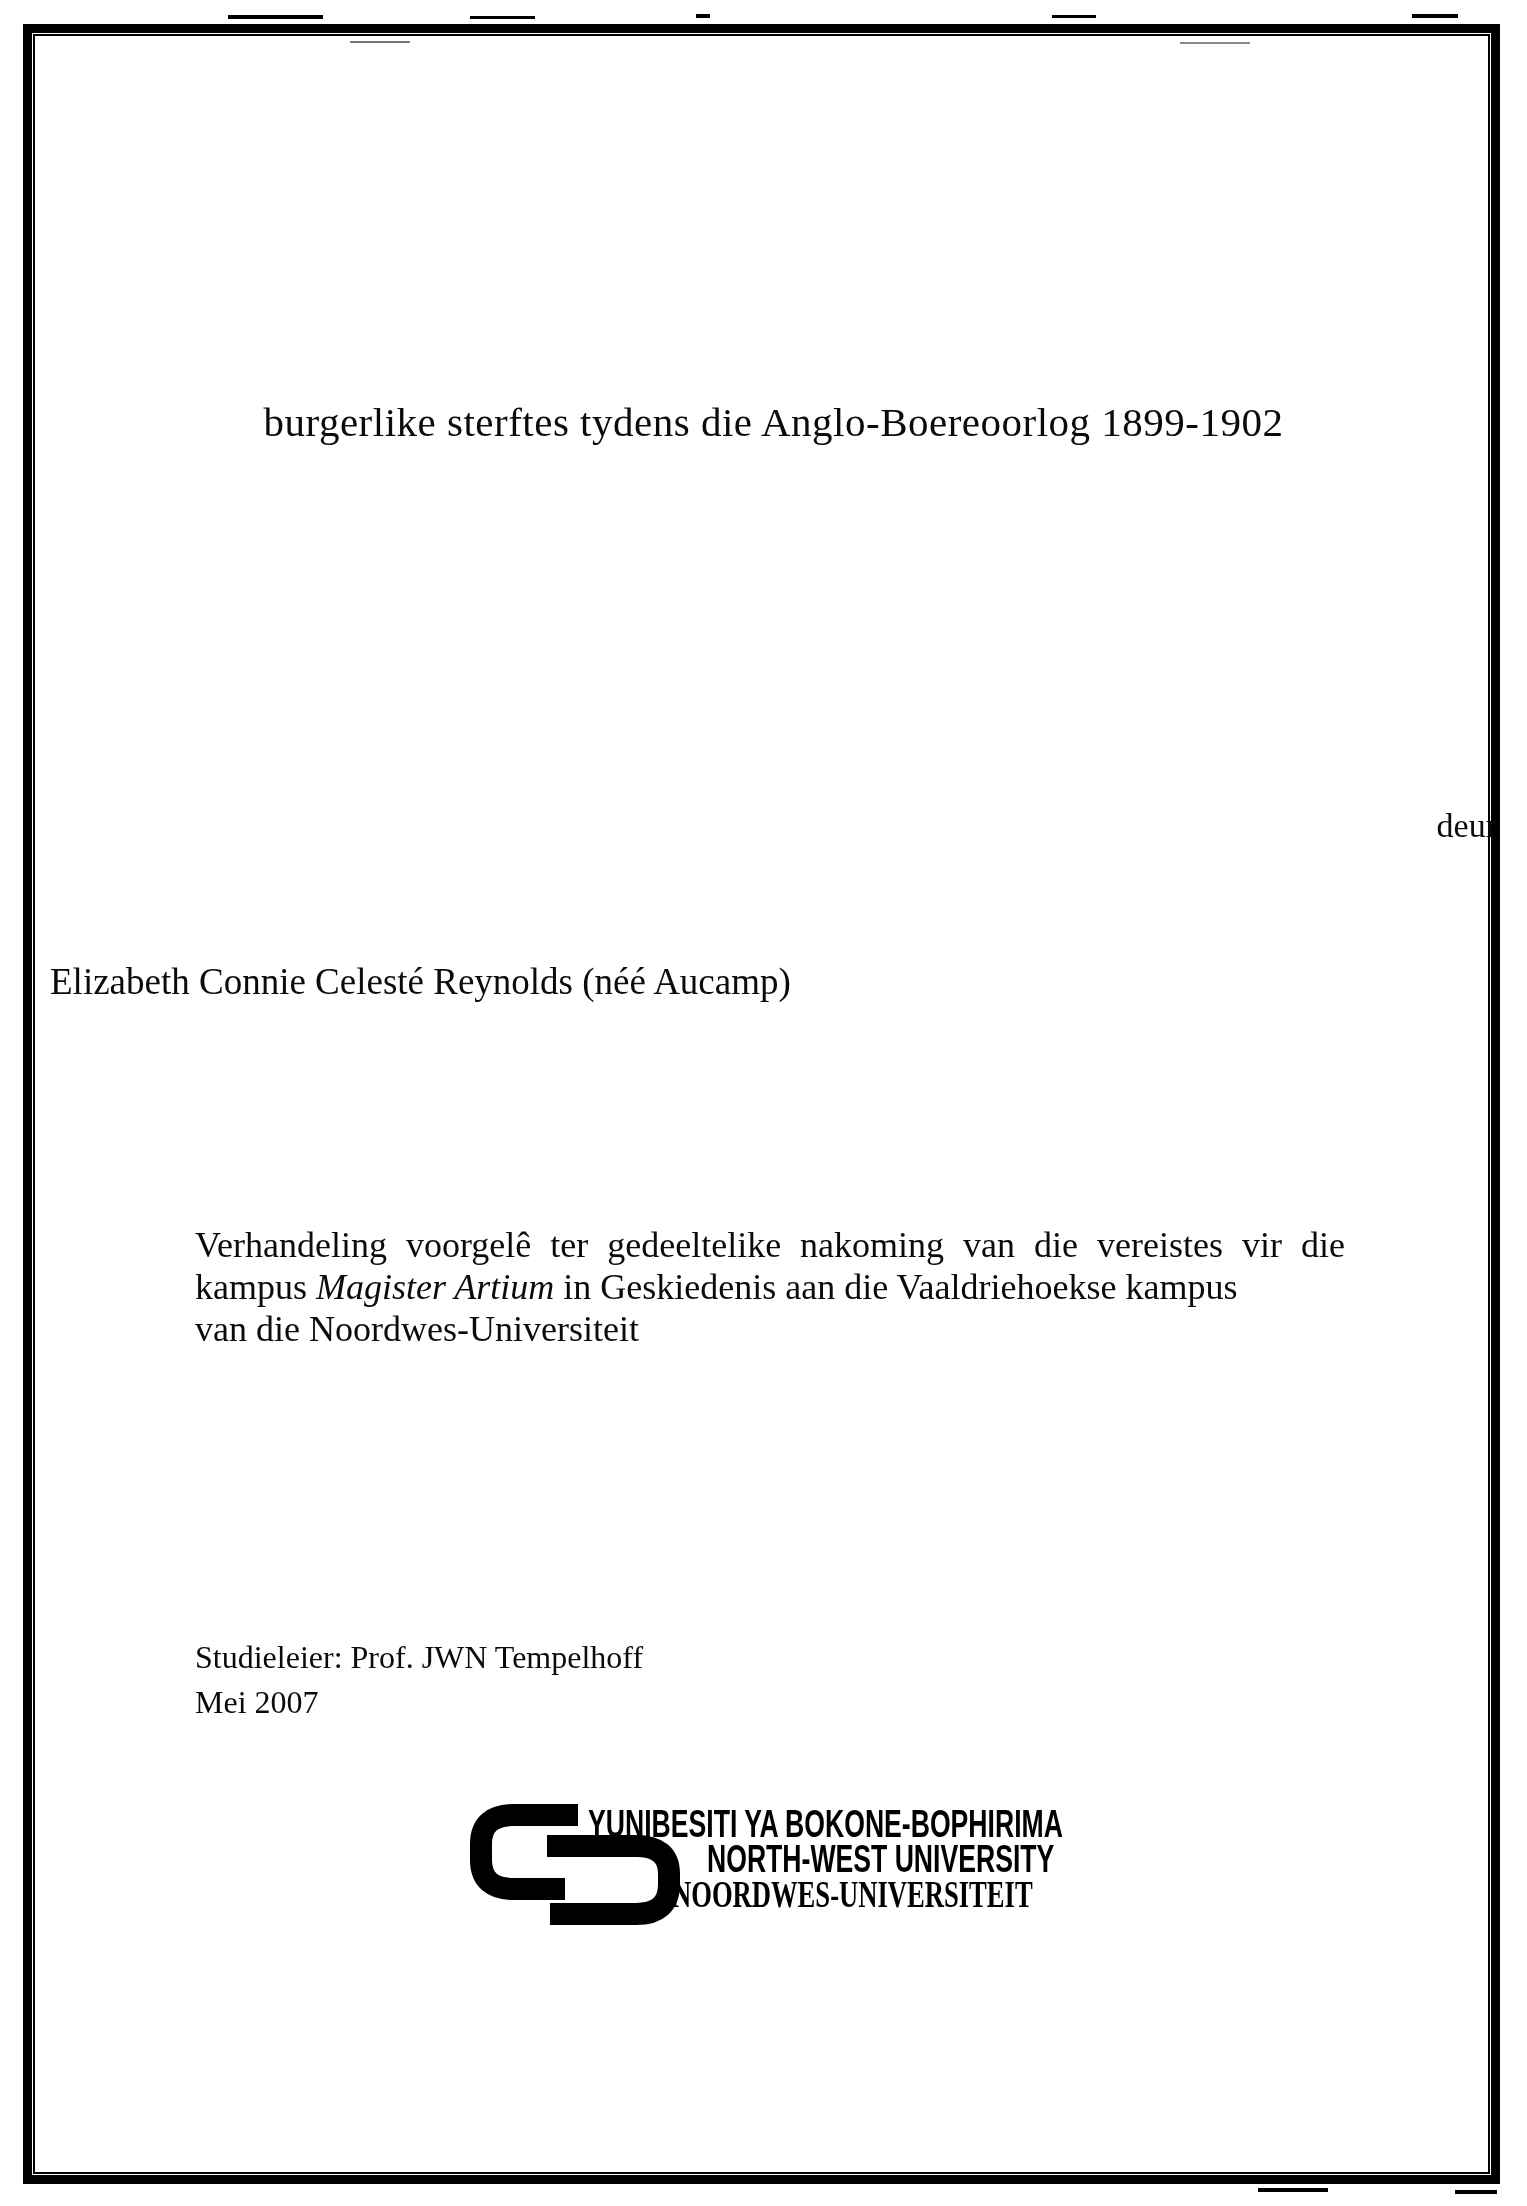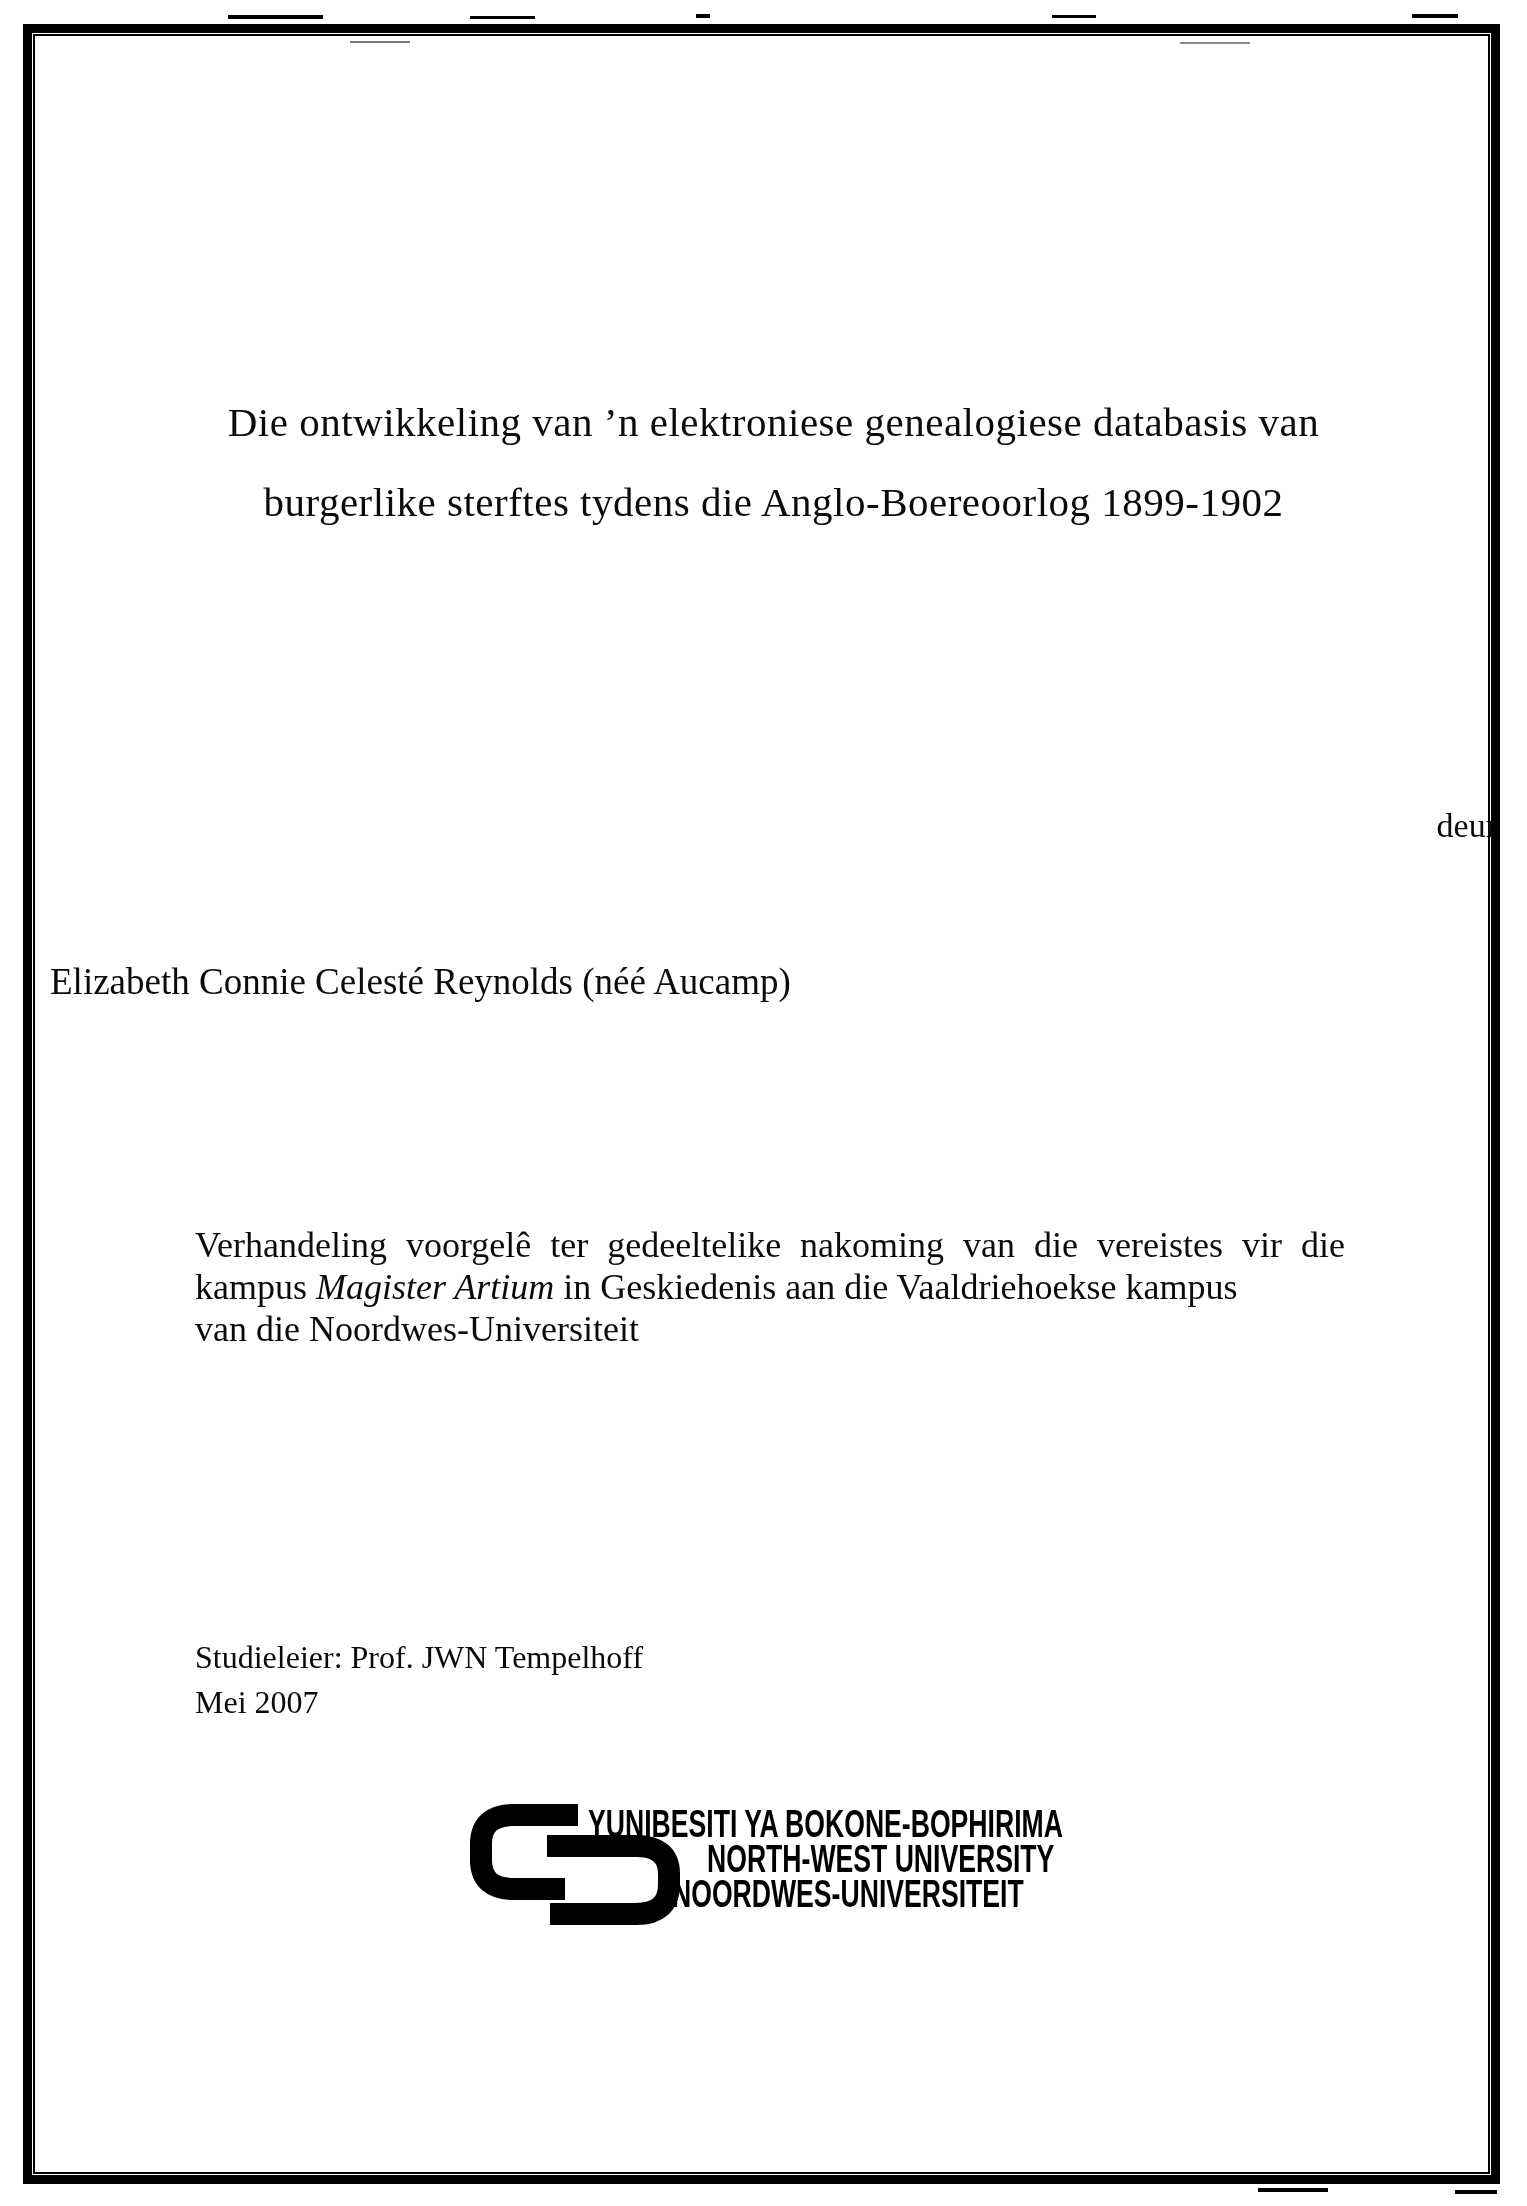--- a/index.html
+++ b/index.html
@@ -92,21 +92,21 @@
     white-space: nowrap;
     color: #000;
   }
   .logo-line .squeeze {
     display: inline-block;
     transform: scaleX(0.70);
     transform-origin: left center;
   }
   .logo-l1 { left: 588px; top: 1806px; }
   .logo-l2 { left: 707px; top: 1841px; }
-  .logo-l3 { left: 672px; top: 1876px; }
+  .logo-l3 { left: 672px; top: 1876px; font-family: Liberation Serif, serif; }
 </style>
 </head>
 <body>
 
 <div class="page">
 
   <div class="border-outer">
     <div class="border-inner"></div>
   </div>
 
@@ -114,21 +114,20 @@
   <div class="speck" style="left:470px; top:16px; width:65px; height:3px;"></div>
   <div class="speck" style="left:696px; top:14px; width:14px; height:4px;"></div>
   <div class="speck" style="left:1052px; top:15px; width:44px; height:3px;"></div>
   <div class="speck" style="left:1412px; top:14px; width:46px; height:4px;"></div>
   <div class="speck" style="left:350px; top:41px; width:60px; height:2px; background:#777;"></div>
   <div class="speck" style="left:1180px; top:42px; width:70px; height:2px; background:#888;"></div>
   <div class="speck" style="left:1258px; top:2188px; width:70px; height:4px;"></div>
   <div class="speck" style="left:1455px; top:2190px; width:42px; height:4px;"></div>
 
   <h1 class="title-block" style="margin:0; font-weight:normal;">
-    <span class="title-line">Die ontwikkeling van ’n elektroniese genealogiese databasis van</span>
     <span class="title-line">burgerlike sterftes tydens die Anglo-Boereoorlog 1899-1902</span>
   </h1>
 
   <div class="byline">deur</div>
 
   <div class="author">Elizabeth Connie Celesté Reynolds (néé Aucamp)</div>
 
   <div class="statement">
     <span class="st-line st-justify">Verhandeling voorgelê ter gedeeltelike nakoming van die vereistes vir die</span>
     <span class="st-line"><span>kampus </span><em>Magister Artium</em><span> in Geskiedenis aan die Vaaldriehoekse kampus</span></span>

